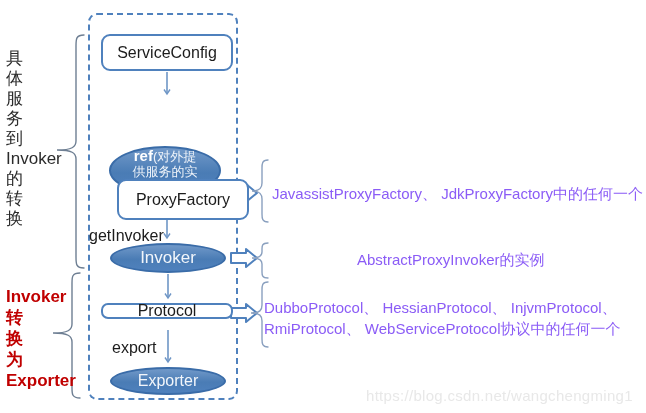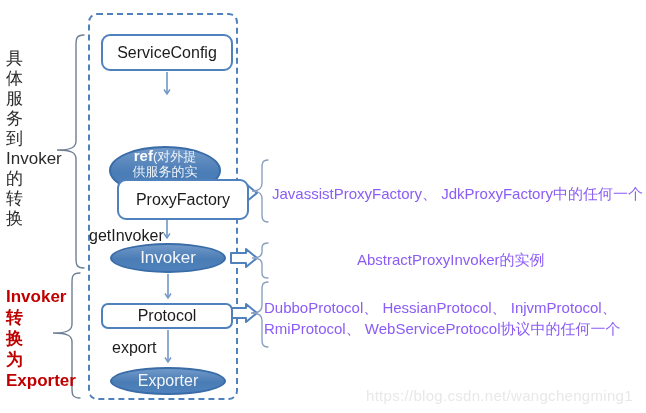--- a/index.html
+++ b/index.html
@@ -13,21 +13,21 @@
   }
   svg.overlay{position:absolute;left:0;top:0;z-index:2;pointer-events:none;}
   .node-box{
     position:absolute;left:101px;width:132px;background:#ffffff;
     border:2px solid #4f81bd;border-radius:9px;box-sizing:border-box;
     display:flex;align-items:center;justify-content:center;
     font-size:16px;color:#1c1c1c;z-index:3;
   }
   #box-serviceconfig{top:34px;height:37px;}
   #box-proxyfactory{top:179px;height:41px;margin-left:16px;}
-  #box-protocol{top:303px;height:26px;border-radius:7px;}
+  #box-protocol{top:303px;height:16px;border-radius:7px;}
   .node-ellipse{
     position:absolute;border-radius:50%;
     background:linear-gradient(180deg,#7199c9 0%,#4a7cb5 55%,#4f81bd 100%);
     border:2px solid #3a6ca8;box-sizing:border-box;
     display:flex;align-items:center;justify-content:center;
     color:#f2f6fb;z-index:3;text-align:center;
   }
   #el-ref{left:109px;top:99px;width:112px;height:49px;margin-top:47px;}
   #el-ref .ref-wrap{width:72px;font-size:13px;line-height:15px;color:#eef3f9;}
   #el-ref .ref-bold{font-size:15px;font-weight:bold;color:#ffffff;}

